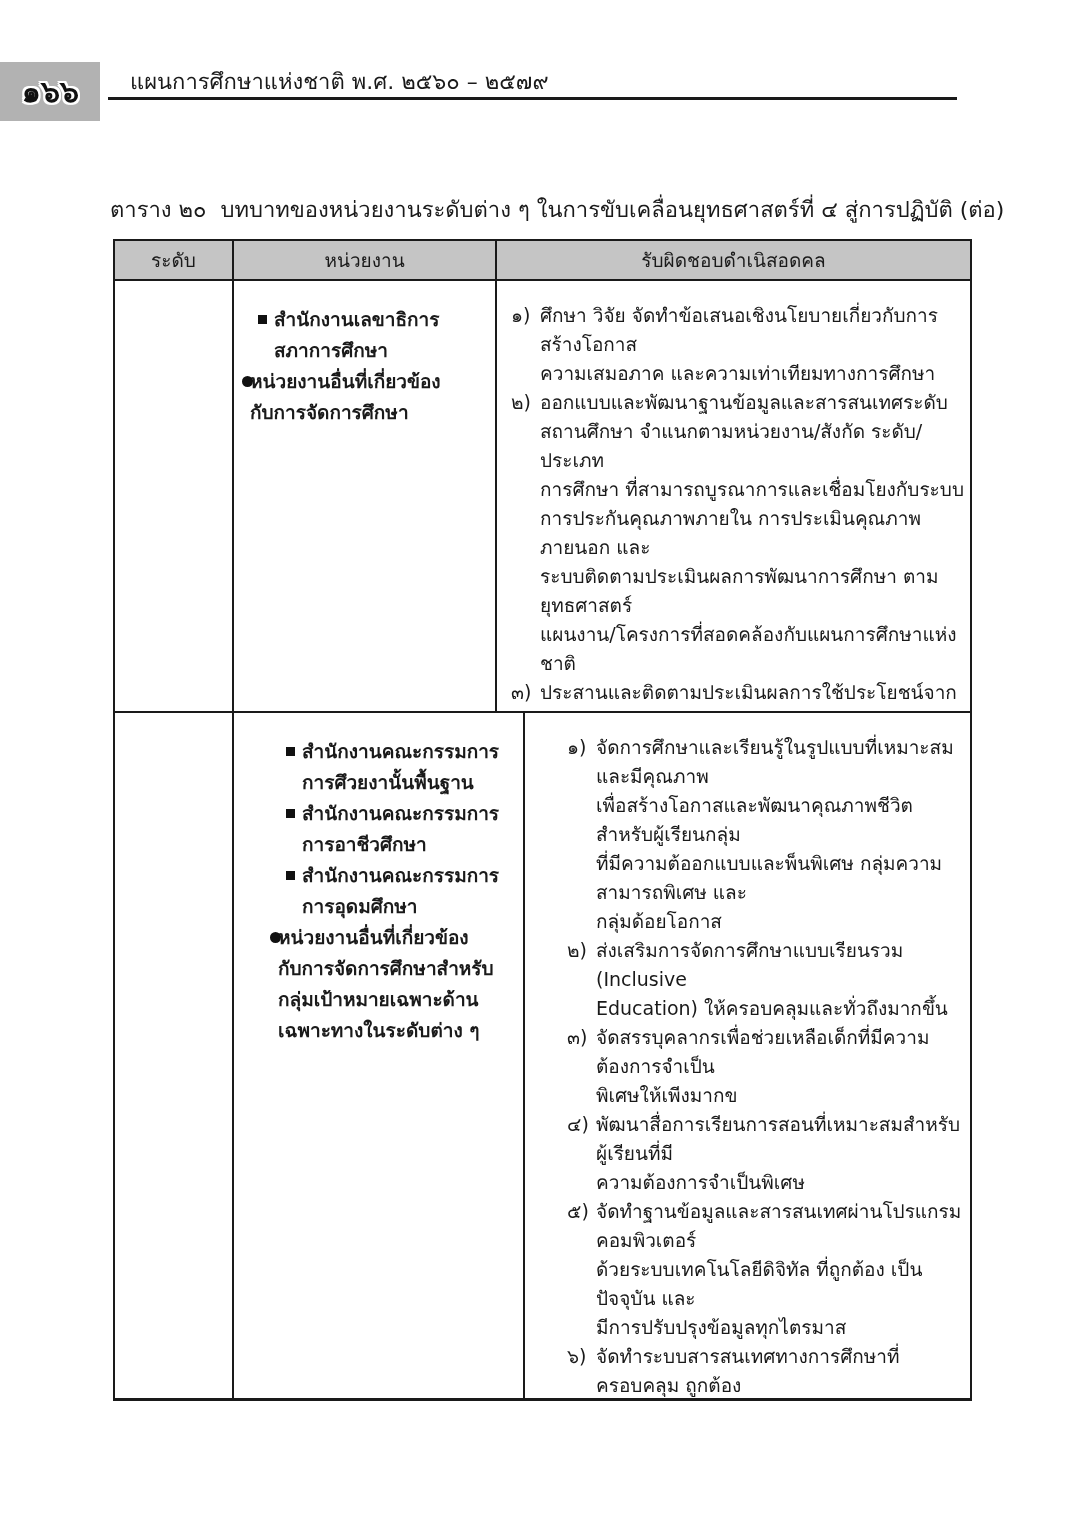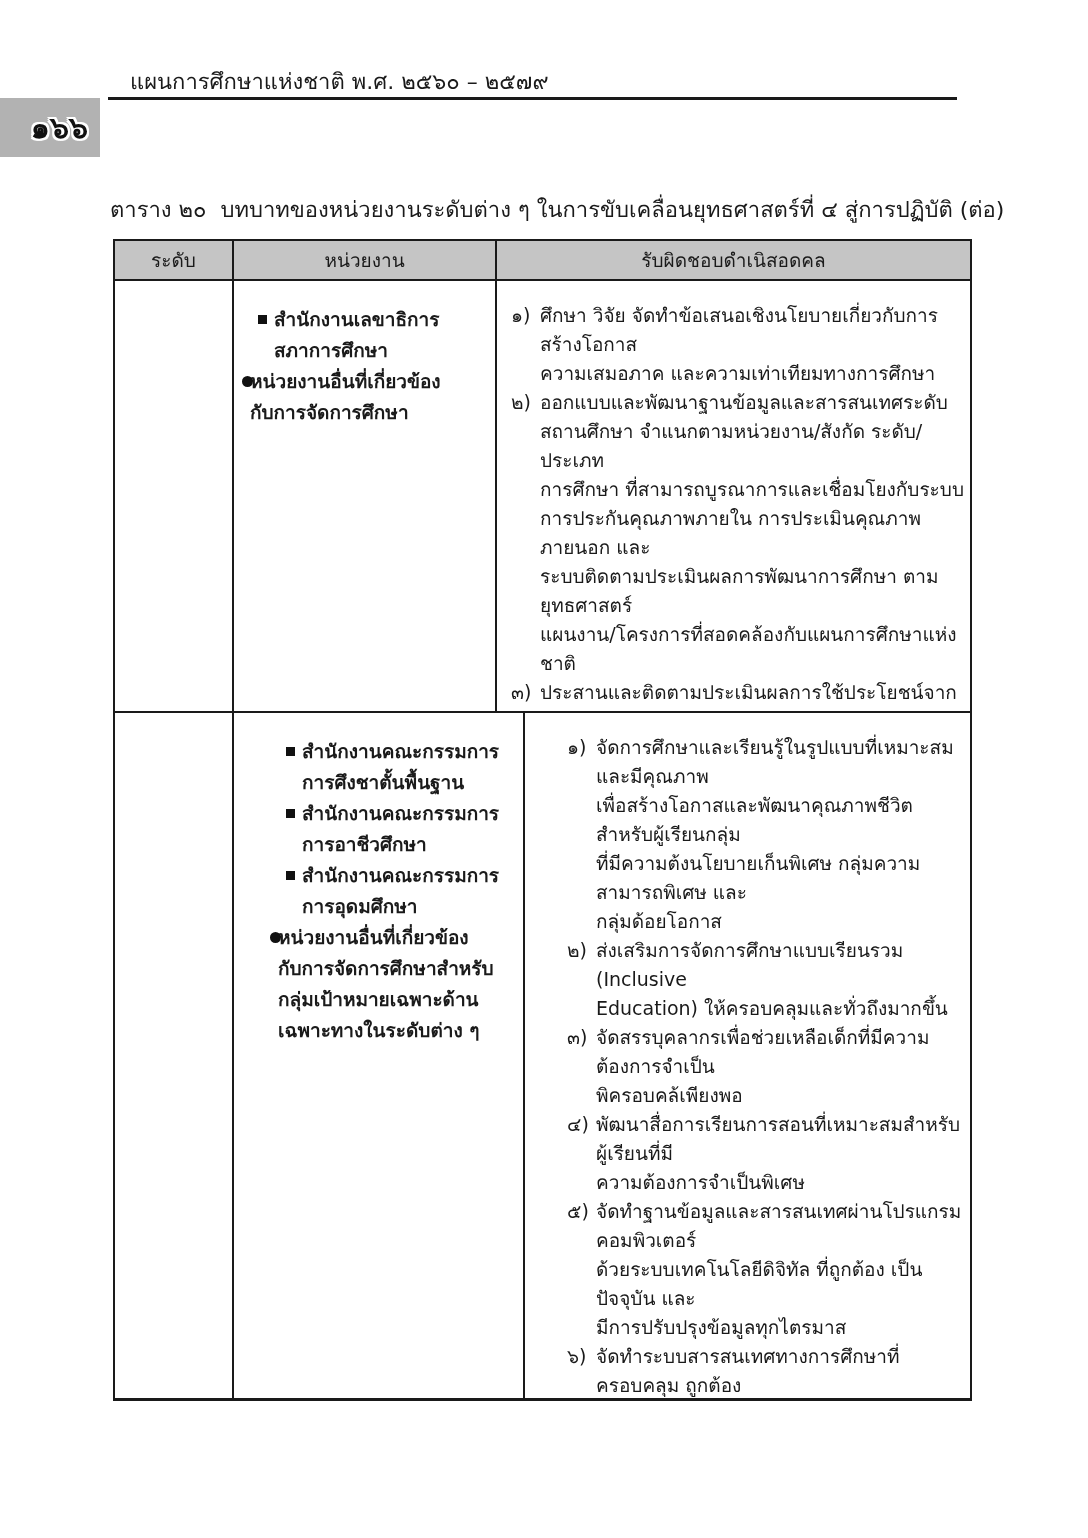--- a/index.html
+++ b/index.html
@@ -9,21 +9,21 @@
     background:#fff;
     font-family:"DejaVu Sans","Liberation Sans",sans-serif;
     color:#1a1a1a;
     overflow:hidden;
   }
   
   .pagenum-box{
     position:absolute;left:0;top:62px;width:100px;height:59px;
     background:var(--page-num-bg,#b2b2b2);
     display:flex;align-items:center;justify-content:flex-end;
-    padding-right:12px;box-sizing:border-box;margin-top:36px;
+    padding-right:21px;box-sizing:border-box;
   }
   .pagenum{
     font-size:30px;font-weight:bold;color:#111;
     text-shadow:
       -2px -2px 0 #fff, 2px -2px 0 #fff, -2px 2px 0 #fff, 2px 2px 0 #fff,
       -2px 0 0 #fff, 2px 0 0 #fff, 0 -2px 0 #fff, 0 2px 0 #fff;
   }
   .header-title{
     position:absolute;left:130px;top:64px;
     font-size:22px;white-space:nowrap;
@@ -128,21 +128,21 @@
           </div>
         </div>
     </div>
 
     <div class="trow r2">
       <div class="td c1 vline"></div>
       <div class="td c2 vline agencies">
           <div class="item square">
             <span class="marker"></span>
             <div class="line">สำนักงานคณะกรรมการ</div>
-            <div class="line">การศึงชาตั้นพื้นฐาน</div>
+            <div class="line">การศึวยงานั้นพื้นฐาน</div>
           </div>
           <div class="item square">
             <span class="marker"></span>
             <div class="line">สำนักงานคณะกรรมการ</div>
             <div class="line">การอาชีวศึกษา</div>
           </div>
           <div class="item square">
             <span class="marker"></span>
             <div class="line">สำนักงานคณะกรรมการ</div>
             <div class="line">การอุดมศึกษา</div>
@@ -153,32 +153,32 @@
             <div class="line">กับการจัดการศึกษาสำหรับ</div>
             <div class="line">กลุ่มเป้าหมายเฉพาะด้าน</div>
             <div class="line">เฉพาะทางในระดับต่าง ๆ</div>
           </div>
         </div>
       <div class="td c3 duties">
           <div class="item">
             <span class="marker">๑)</span>
             <div class="line">จัดการศึกษาและเรียนรู้ในรูปแบบที่เหมาะสมและมีคุณภาพ</div>
             <div class="line">เพื่อสร้างโอกาสและพัฒนาคุณภาพชีวิตสำหรับผู้เรียนกลุ่ม</div>
-            <div class="line">ที่มีความต้งนโยบายเก็นพิเศษ กลุ่มความสามารถพิเศษ และ</div>
+            <div class="line">ที่มีความต้ออกแบบและพ็นพิเศษ กลุ่มความสามารถพิเศษ และ</div>
             <div class="line">กลุ่มด้อยโอกาส</div>
           </div>
           <div class="item">
             <span class="marker">๒)</span>
             <div class="line">ส่งเสริมการจัดการศึกษาแบบเรียนรวม (Inclusive</div>
             <div class="line">Education) ให้ครอบคลุมและทั่วถึงมากขึ้น</div>
           </div>
           <div class="item">
             <span class="marker">๓)</span>
             <div class="line">จัดสรรบุคลากรเพื่อช่วยเหลือเด็กที่มีความต้องการจำเป็น</div>
-            <div class="line">พิครอบคล้เพียงพอ</div>
+            <div class="line">พิเศษให้เพีงมากข</div>
           </div>
           <div class="item">
             <span class="marker">๔)</span>
             <div class="line">พัฒนาสื่อการเรียนการสอนที่เหมาะสมสำหรับผู้เรียนที่มี</div>
             <div class="line">ความต้องการจำเป็นพิเศษ</div>
           </div>
           <div class="item">
             <span class="marker">๕)</span>
             <div class="line">จัดทำฐานข้อมูลและสารสนเทศผ่านโปรแกรมคอมพิวเตอร์</div>
             <div class="line">ด้วยระบบเทคโนโลยีดิจิทัล ที่ถูกต้อง เป็นปัจจุบัน และ</div>

